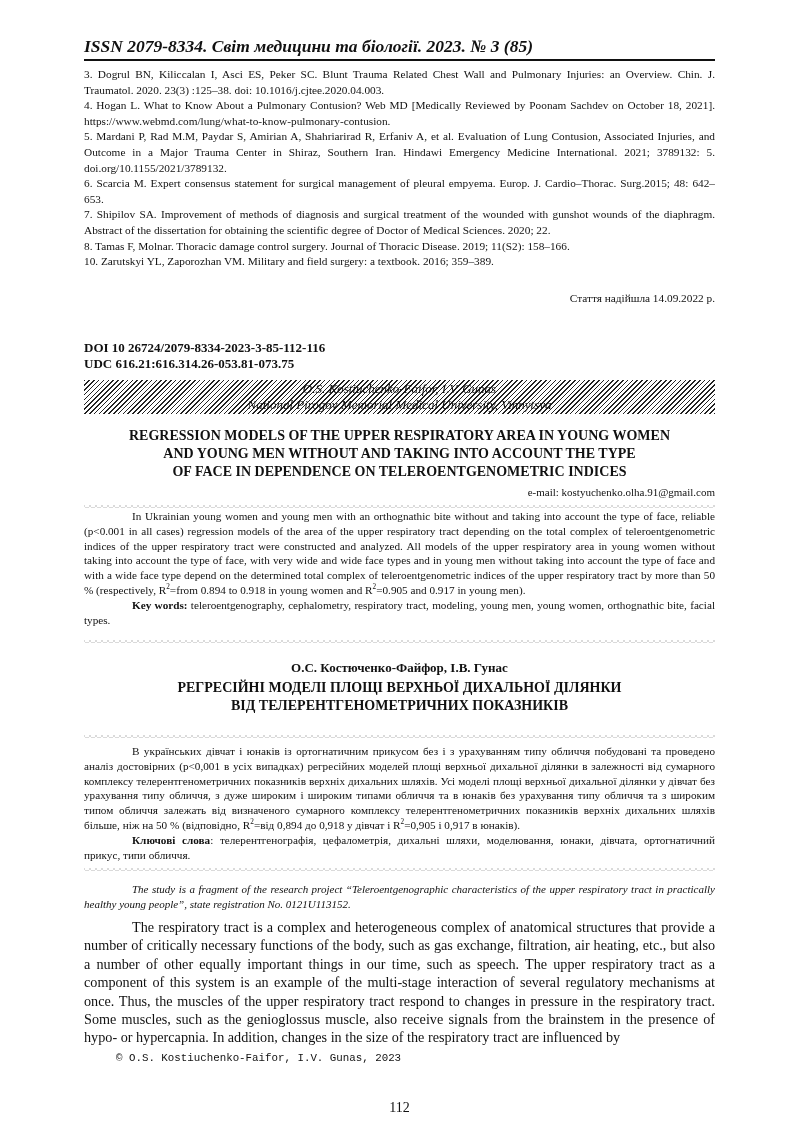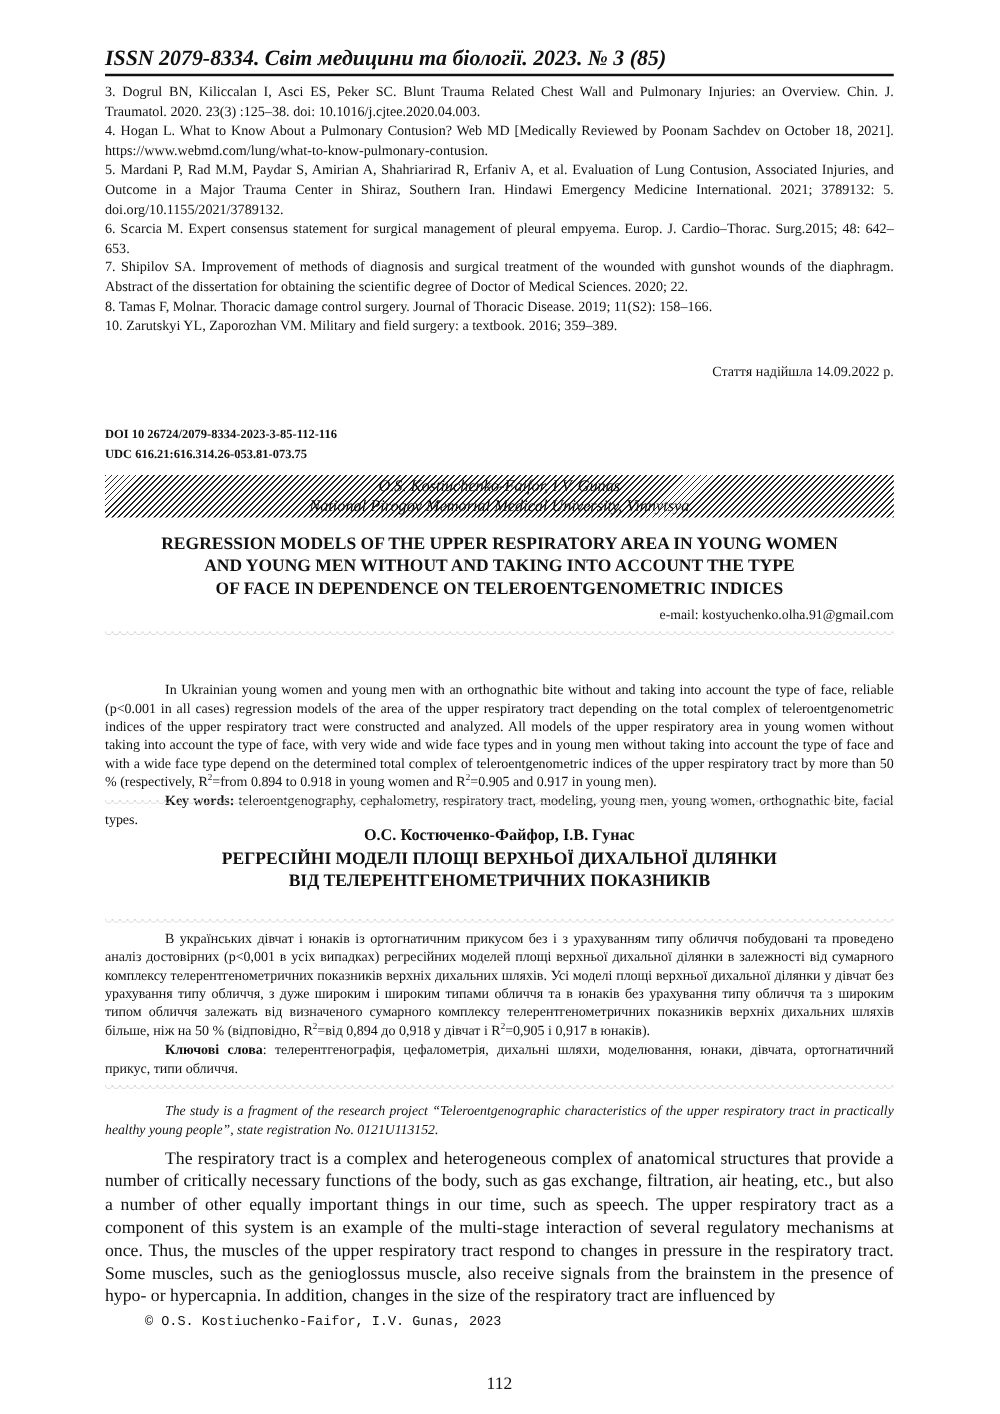--- a/index.html
+++ b/index.html
@@ -44,21 +44,21 @@
       top: 291px;
       right: 0;
       font-size: 11.3px;
       line-height: 15px;
       text-align: left;
     }
     .doi-block {
       position: absolute;
       top: 340px;
       left: 0;
-      font-size: 10px;
+      font-size: 13px;
       font-weight: bold;
       line-height: 15.5px;
     }
     .banner {
       position: absolute;
       top: 380px;
       left: 0;
       width: 631px;
       height: 34px;
       background-image: repeating-linear-gradient(135deg, #222 0px, #222 1.1px, #ffffff 1.1px, #ffffff 3.4px);
@@ -201,21 +201,21 @@
   <div class="title-en">
     <div>REGRESSION MODELS OF THE UPPER RESPIRATORY AREA IN YOUNG WOMEN</div>
     <div>AND YOUNG MEN WITHOUT AND TAKING INTO ACCOUNT THE TYPE</div>
     <div>OF FACE IN DEPENDENCE ON TELEROENTGENOMETRIC INDICES</div>
   </div>
 
   <div class="email">e-mail: kostyuchenko.olha.91@gmail.com</div>
 
   <div class="wavy" style="top:505px;"></div>
 
-  <div class="abstract" style="top:545px;">
+  <div class="abstract" style="top:509px;">
     <p><span>In Ukrainian young women and young men with an orthognathic bite without and taking into account the type of face, reliable (p&lt;0.001 in all cases) regression models of the area of the upper respiratory tract depending on the total complex of teleroentgenometric indices of the upper respiratory tract were constructed and analyzed. All models of the upper respiratory area in young women without taking into account the type of face, with very wide and wide face types and in young men without taking into account the type of face and with a wide face type depend on the determined total complex of teleroentgenometric indices of the upper respiratory tract by more than 50 % (respectively, R</span><sup>2</sup><span>=from 0.894 to 0.918 in young women and R</span><sup>2</sup><span>=0.905 and 0.917 in young men).</span></p>
     <p class="kw"><b>Key words:</b><span> teleroentgenography, cephalometry, respiratory tract, modeling, young men, young women, orthognathic bite, facial types.</span></p>
   </div>
 
   <div class="wavy" style="top:640px;"></div>
 
   <div class="authors-ua">О.С. Костюченко-Файфор, І.В. Гунас</div>
 
   <div class="title-ua">
     <div>РЕГРЕСІЙНІ МОДЕЛІ ПЛОЩІ ВЕРХНЬОЇ ДИХАЛЬНОЇ ДІЛЯНКИ</div>

